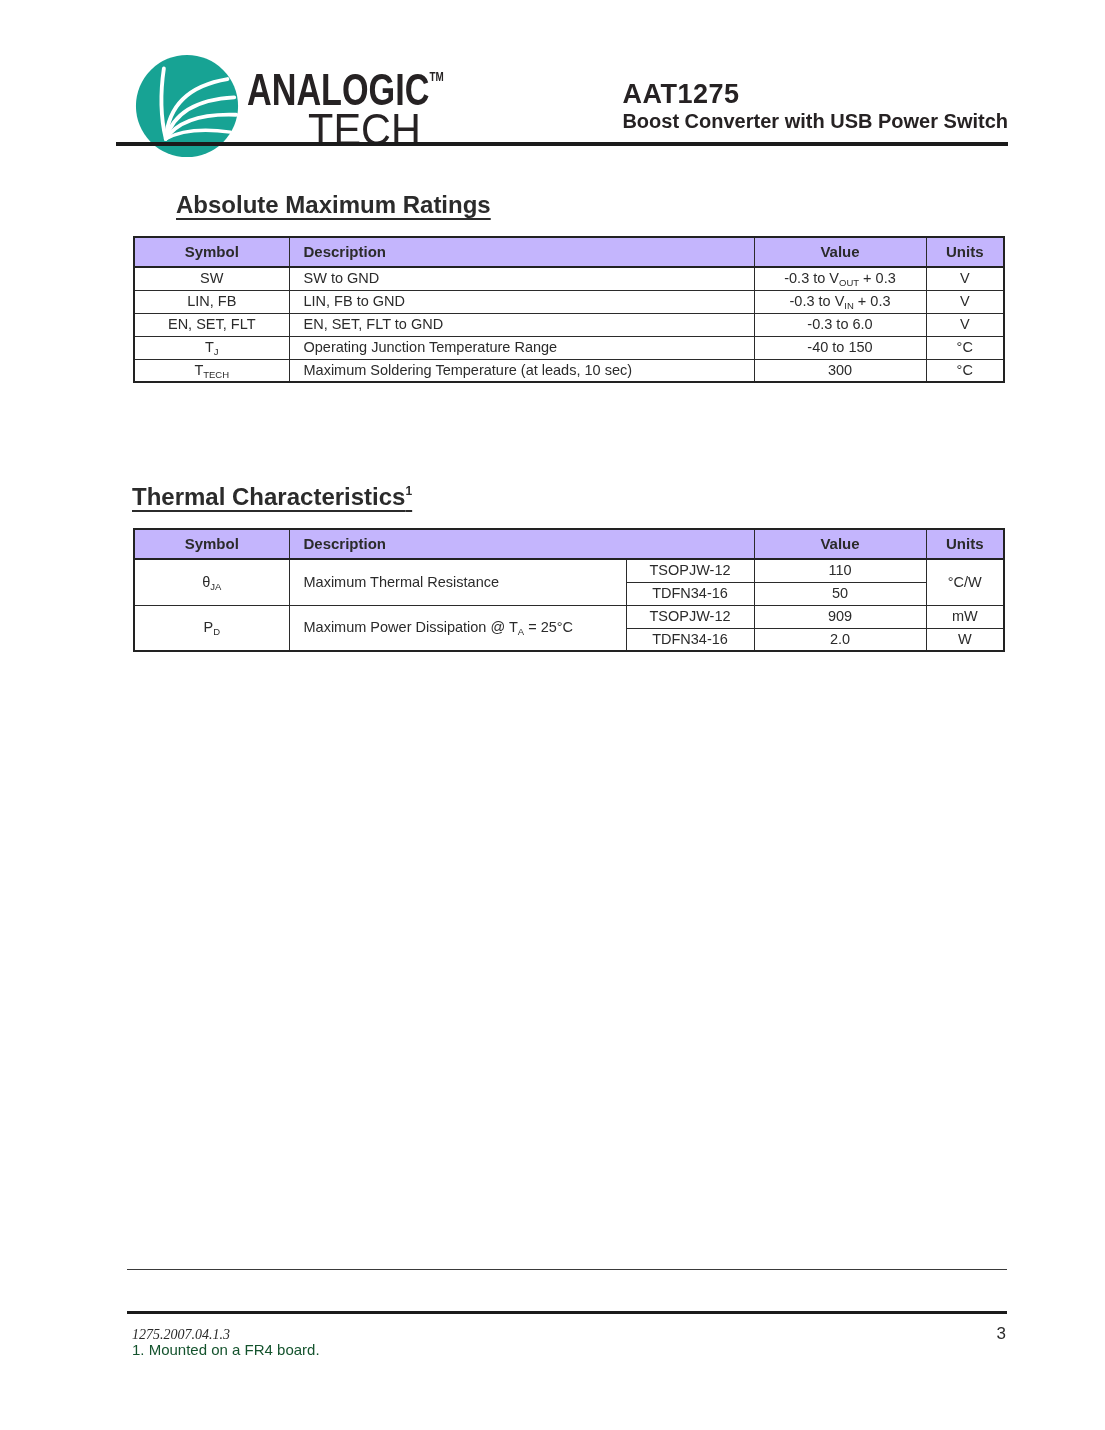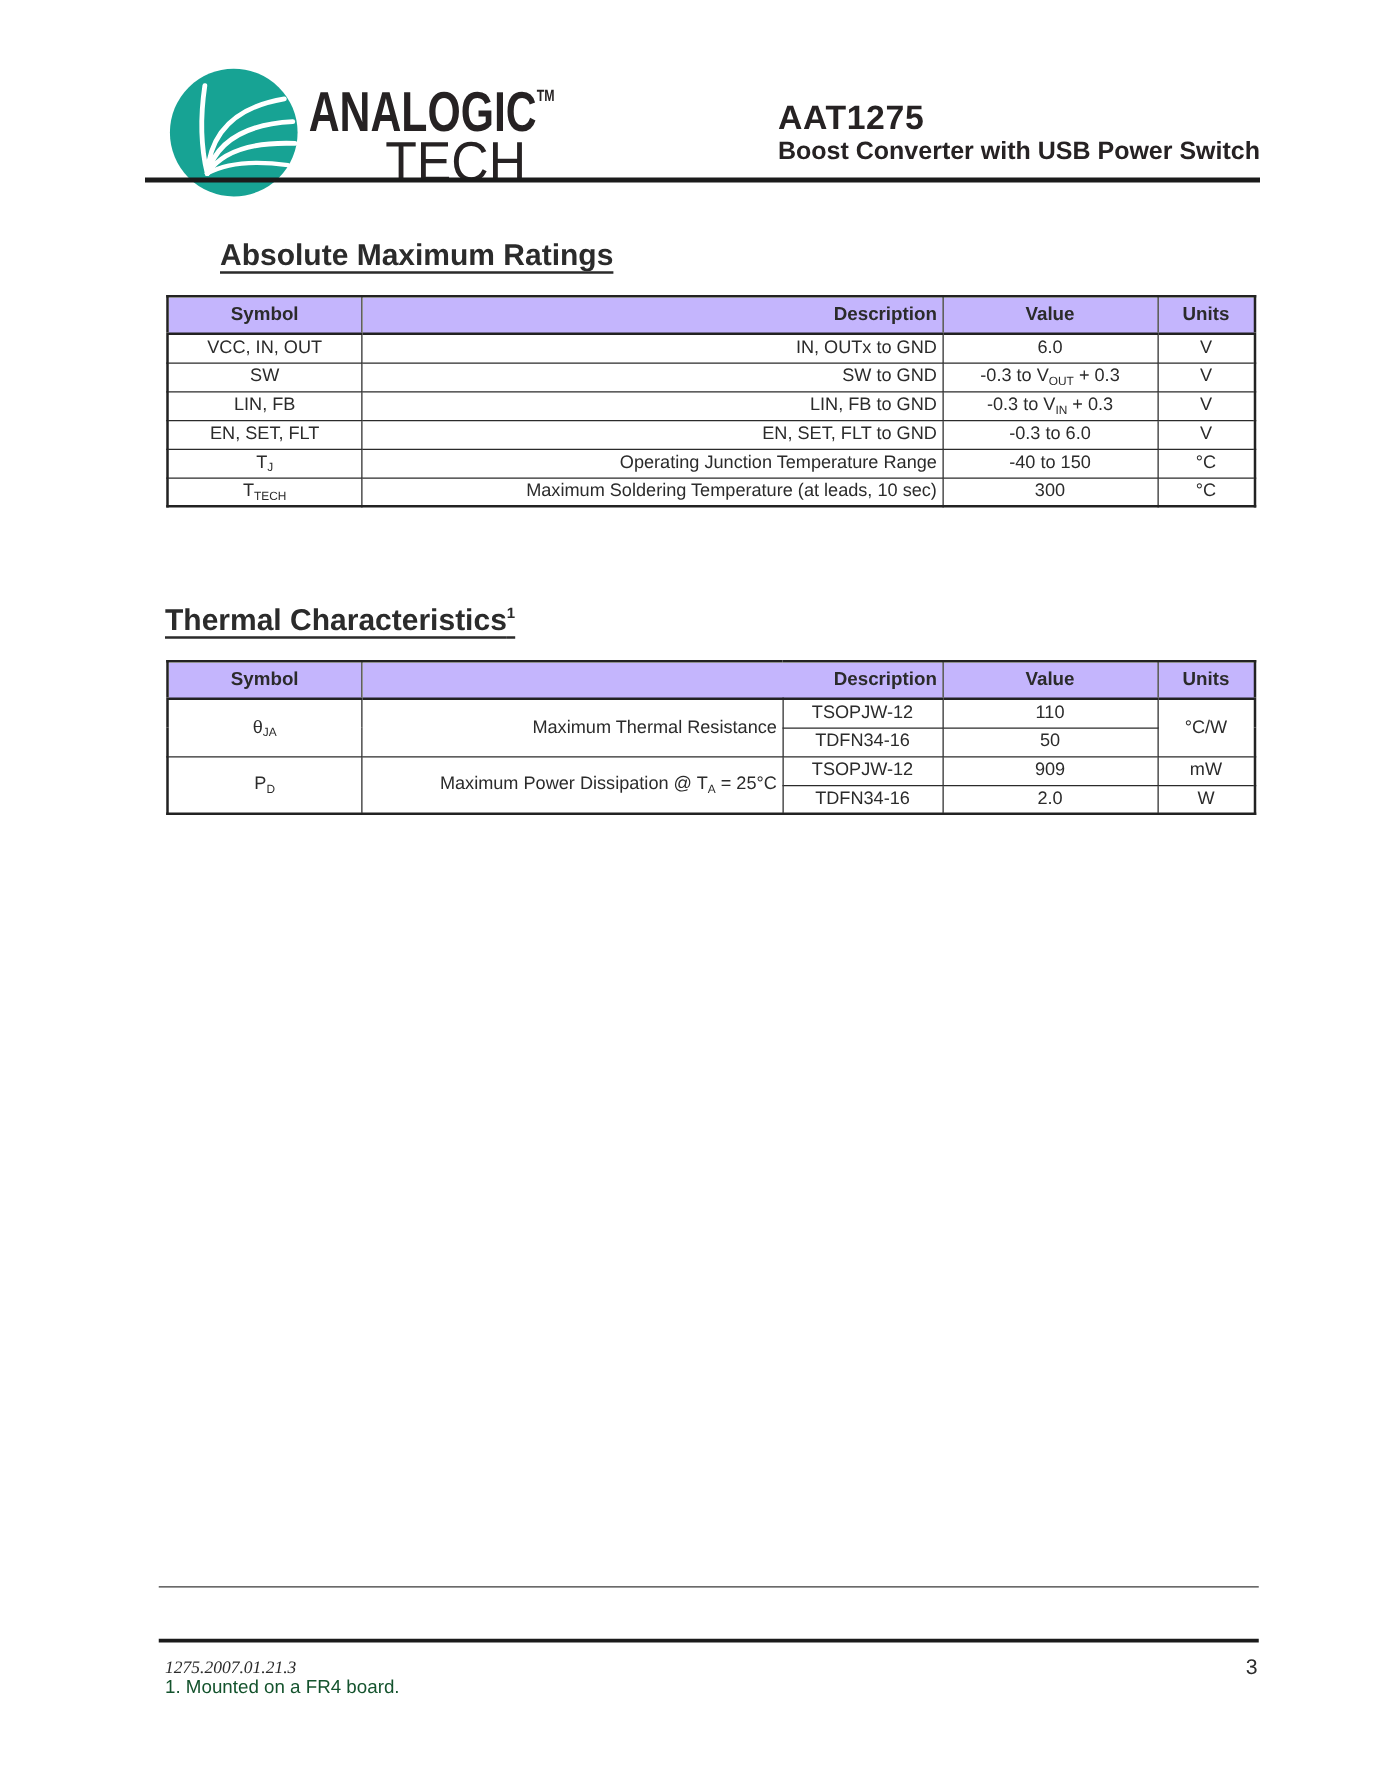--- a/index.html
+++ b/index.html
@@ -53,21 +53,21 @@
     border: 1px solid #2b2b2b;
     height: 23px; padding: 1px 4px;
     text-align: center; vertical-align: middle; line-height: 1.15;
     overflow: hidden; white-space: nowrap;
   }
   .data-table thead th {
     background: #c4b5fd; height: 30px;
     font-size: 15px; font-weight: bold;
     border-bottom: 2px solid #222;
   }
-  .data-table th.col-desc, .data-table td.cell-desc { text-align: right; padding-left: 14px; }
+  .data-table th.col-desc, .data-table td.cell-desc { text-align: left; padding-left: 14px; }
   .data-table sub { font-size: 9.5px; line-height: 0; vertical-align: -3px; letter-spacing: 0; }
 
   
   #abs-max-table col.c-sym { width: 155px; }
   #abs-max-table col.c-desc { width: 465px; }
   #abs-max-table col.c-val { width: 172px; }
   #abs-max-table col.c-units { width: 78px; }
   #thermal-table col.c-sym { width: 155px; }
   #thermal-table col.c-desc { width: 337px; }
   #thermal-table col.c-pkg { width: 128px; }
@@ -121,26 +121,20 @@
     <thead>
       <tr>
         <th>Symbol</th>
         <th class="col-desc">Description</th>
         <th>Value</th>
         <th>Units</th>
       </tr>
     </thead>
     <tbody>
       <tr>
-        <td><span>VCC, IN, OUT</span><sub></sub></td>
-        <td class="cell-desc">IN, OUTx to GND</td>
-        <td><span></span><sub></sub><span></span><span>6.0</span></td>
-        <td>V</td>
-      </tr>
-      <tr>
         <td><span>SW</span><sub></sub></td>
         <td class="cell-desc">SW to GND</td>
         <td><span>-0.3 to V</span><sub>OUT</sub><span> + 0.3</span><span></span></td>
         <td>V</td>
       </tr>
       <tr>
         <td><span>LIN, FB</span><sub></sub></td>
         <td class="cell-desc">LIN, FB to GND</td>
         <td><span>-0.3 to V</span><sub>IN</sub><span> + 0.3</span><span></span></td>
         <td>V</td>
@@ -207,16 +201,16 @@
         <td>TDFN34-16</td>
         <td>2.0</td>
         <td>W</td>
       </tr>
     </tbody>
   </table>
 
   <div class="footnote-rule"></div>
   <div class="footnote">1. Mounted on a FR4 board.</div>
   <div class="footer-rule"></div>
-  <div class="doc-id">1275.2007.01.21.3</div>
+  <div class="doc-id">1275.2007.04.1.3</div>
   <div class="page-number">3</div>
 
 </div>
 
 </body></html>

